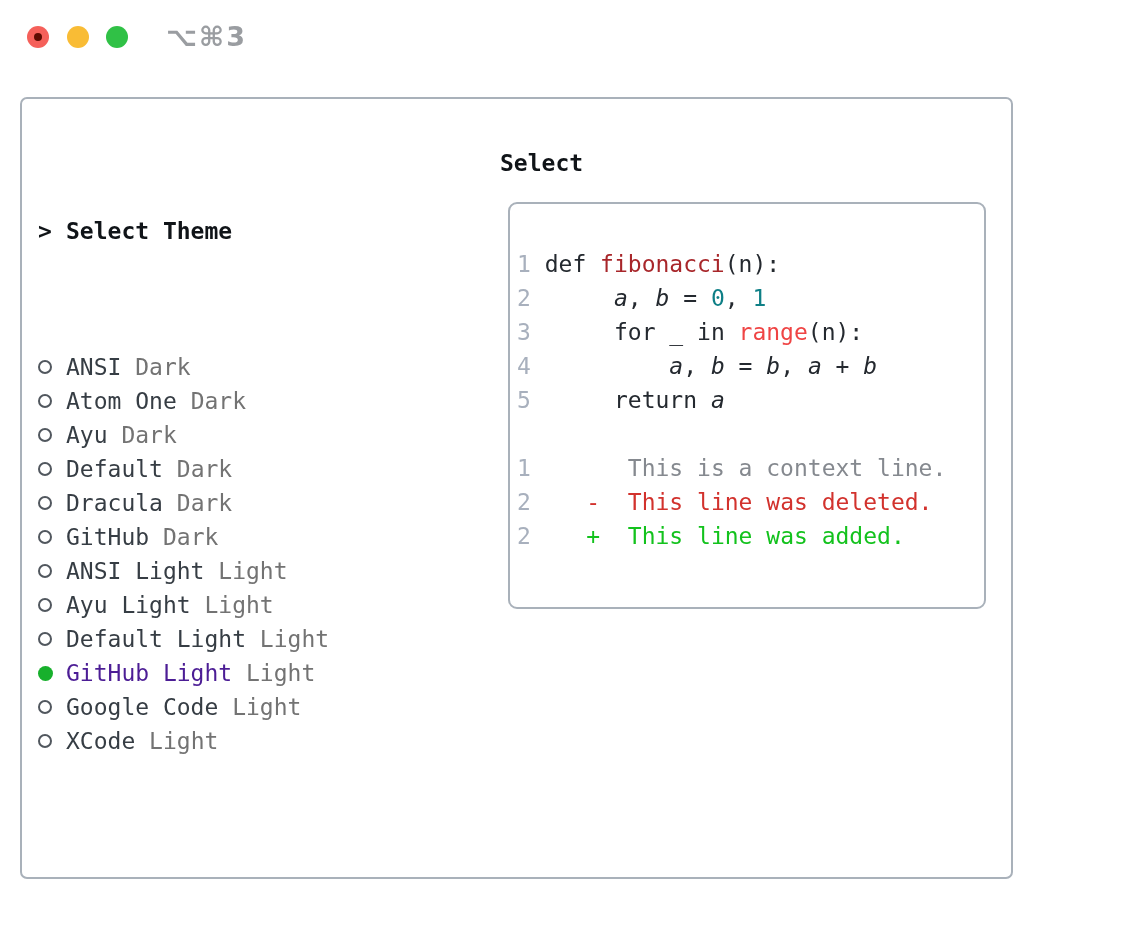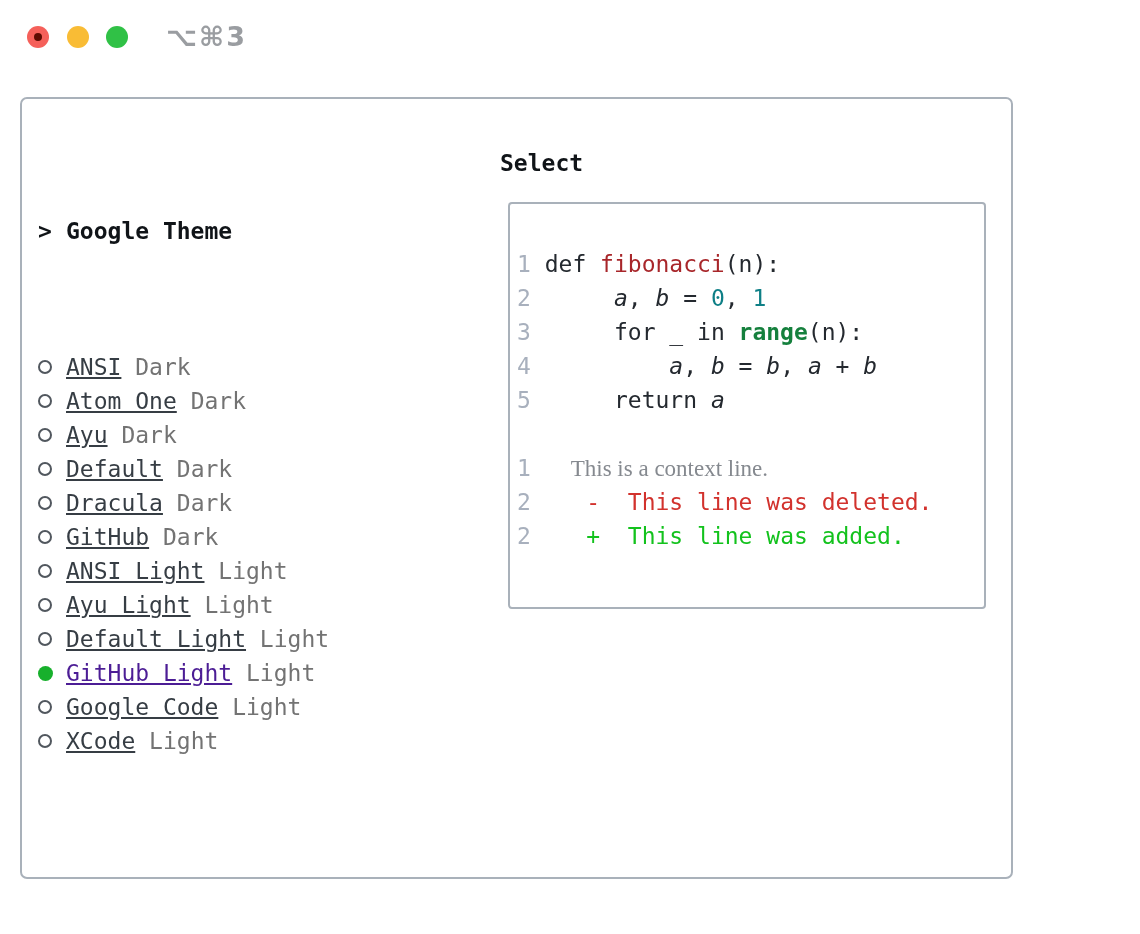--- a/index.html
+++ b/index.html
@@ -45,70 +45,70 @@
   .ring {
     width:14px; height:14px; border-radius:50%;
     border:2px solid #51575e; background:transparent;
   }
   .dot {
     width:15px; height:15px; border-radius:50%;
     background:#17b02c; border:none;
   }
   .prompt { color:#101418; font-weight:bold; }
   .list-header { color:#101418; font-weight:bold; }
-  .theme-name { color:#363d44;text-decoration:underline; }
+  .theme-name { color:#363d44; }
   .theme-name.sel { color:#4c1d95; }
   .variant { color:#737373; }
   .spacer { height:34px; }
 
   
   .right-col { position:absolute; left:478px; top:47px; }
   .preview-label {
     font-size:23px; line-height:34px; font-weight:bold; color:#101418;
   }
   .preview-box {
     margin-left:8px; margin-top:22px;
     width:478px; height:407px;
-    border:2px solid #a9b1ba; border-radius:4px; background:#ffffff;
+    border:2px solid #a9b1ba; border-radius:9px; background:#ffffff;
     overflow:hidden;
   }
   .code-pre {
     font-family:"DejaVu Sans Mono","Liberation Mono",monospace;
     font-size:23px; line-height:34px; white-space:pre;
     padding:43px 0 0 7px;
   }
   .pv-line { height:34px; }
   .tok-ln  { color:#a8b0bd; }
   .tok-pl  { color:#24292f; }
   .tok-fn  { color:#a8262a; }
   .tok-var { color:#24292f; font-style:italic; }
   .tok-num { color:#0e7f86; }
-  .tok-bi  { color:#15803d;font-weight:bold; }
-  .tok-ctx { color:#85898f;font-family:Liberation Serif, serif; }
+  .tok-bi  { color:#ef4444; }
+  .tok-ctx { color:#85898f; }
   .tok-del { color:#d2322d; }
   .tok-add { color:#13c21d; }
 </style>
 </head>
 <body>
 
 <div class="window">
 
   <div class="titlebar">
     <span class="light light-red"></span>
     <span class="light light-yellow"></span>
     <span class="light light-green"></span>
     <span class="title-text">⌥⌘3</span>
   </div>
 
   <div class="panel">
 
     <div class="left-col">
       <div class="row">
         <span class="marker-cell prompt">&gt;</span>
-        <span class="list-header">Google Theme</span>
+        <span class="list-header">Select Theme</span>
       </div>
 
       <div id="theme-items"><div class="row"><span class="marker-cell"><span class="ring"></span></span><span class="theme-name">ANSI</span><span class="variant"> Dark</span></div><div class="row"><span class="marker-cell"><span class="ring"></span></span><span class="theme-name">Atom One</span><span class="variant"> Dark</span></div><div class="row"><span class="marker-cell"><span class="ring"></span></span><span class="theme-name">Ayu</span><span class="variant"> Dark</span></div><div class="row"><span class="marker-cell"><span class="ring"></span></span><span class="theme-name">Default</span><span class="variant"> Dark</span></div><div class="row"><span class="marker-cell"><span class="ring"></span></span><span class="theme-name">Dracula</span><span class="variant"> Dark</span></div><div class="row"><span class="marker-cell"><span class="ring"></span></span><span class="theme-name">GitHub</span><span class="variant"> Dark</span></div><div class="row"><span class="marker-cell"><span class="ring"></span></span><span class="theme-name">ANSI Light</span><span class="variant"> Light</span></div><div class="row"><span class="marker-cell"><span class="ring"></span></span><span class="theme-name">Ayu Light</span><span class="variant"> Light</span></div><div class="row"><span class="marker-cell"><span class="ring"></span></span><span class="theme-name">Default Light</span><span class="variant"> Light</span></div><div class="row"><span class="marker-cell"><span class="dot"></span></span><span class="theme-name sel">GitHub Light</span><span class="variant"> Light</span></div><div class="row"><span class="marker-cell"><span class="ring"></span></span><span class="theme-name">Google Code</span><span class="variant"> Light</span></div><div class="row"><span class="marker-cell"><span class="ring"></span></span><span class="theme-name">XCode</span><span class="variant"> Light</span></div></div>
 
       <div class="spacer"></div>
 
       
 
       
 

